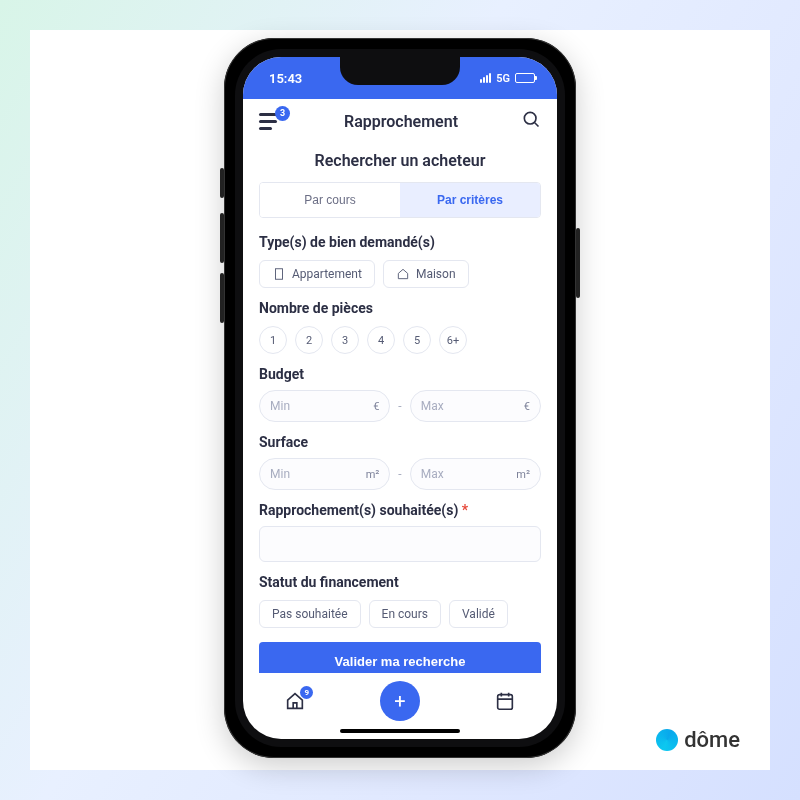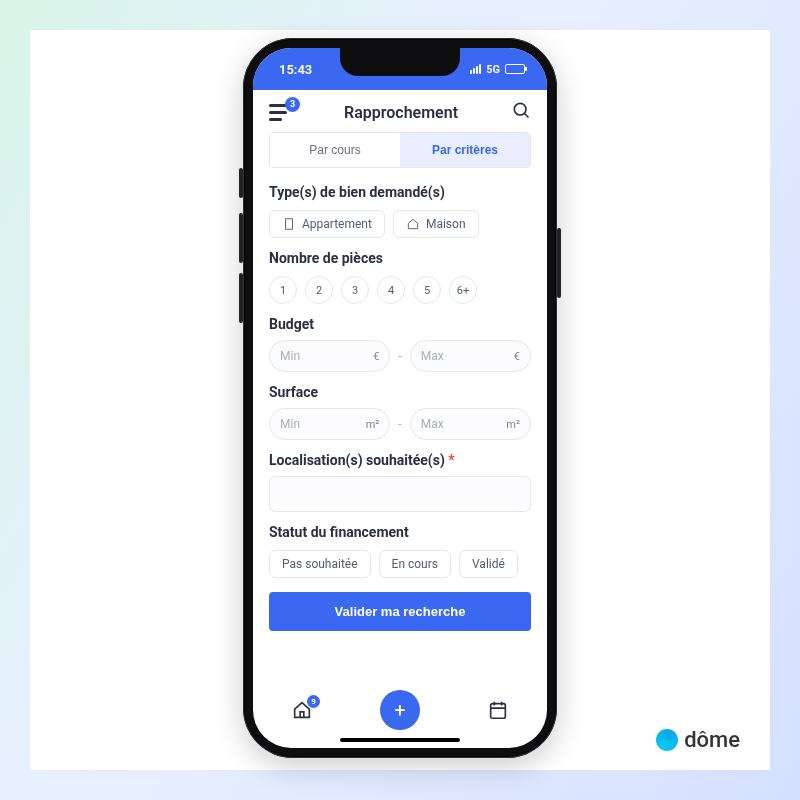--- a/index.html
+++ b/index.html
@@ -32,25 +32,25 @@
   .brand-logo {
     width: 22px; height: 22px; border-radius: 50%;
     background: conic-gradient(from 200deg, #0cc8f0, #09a8ec, #0cc8f0);
     display: inline-block;
   }
   .phone {
     position: absolute;
     top: 8px;
     left: 50%;
     transform: translateX(-50%);
-    width: 314px;
+    width: 352px;
     height: 720px;
     background: #000;
     border-radius: 50px;
-    padding: 2px;
+    padding: 11px;
     box-shadow: 0 8px 30px rgba(0,0,0,0.2), inset 0 0 0 1px #333;
   }
   .bezel {
     width: 100%; height: 100%;
     background: #0e0e10;
     border-radius: 46px;
     padding: 8px;
     position: relative;
   }
   .side-btn { position: absolute; background: #222; border-radius: 2px; }
@@ -176,20 +176,21 @@
           <div class="nav-title">Rapprochement</div>
           <div class="search-ico">
             <svg viewBox="0 0 24 24" fill="none" stroke-width="2">
                 <circle cx="11" cy="11" r="7"></circle>
                 <line x1="21" y1="21" x2="16.5" y2="16.5"></line>
               </svg>
           </div>
         </div>
 
         <div class="content">
+          <div class="page-title">Rechercher un acheteur</div>
 
           <div class="seg">
             <button>Par cours</button>
             <button class="active">Par critères</button>
           </div>
 
           <div class="section-label">Type(s) de bien demandé(s)</div>
           <div class="chip-row">
             <div class="chip">
               <svg viewBox="0 0 24 24" stroke-width="1.6">
@@ -241,21 +242,21 @@
               <span class="unit">m²</span>
             </div>
             <span class="range-sep">-</span>
             <div class="range-input">
               <span class="ph">Max</span>
               <span class="unit">m²</span>
             </div>
           </div>
 
           <div class="section-label">
-            <span>Localisation(s) souhaitée(s) </span><span class="req">*</span>
+            <span>Rapprochement(s) souhaitée(s) </span><span class="req">*</span>
           </div>
           <div class="loc-box"></div>
 
           <div class="section-label">Statut du financement</div>
           <div class="chip-row">
             <div class="chip">Pas souhaitée</div>
             <div class="chip">En cours</div>
             <div class="chip">Validé</div>
           </div>
 

